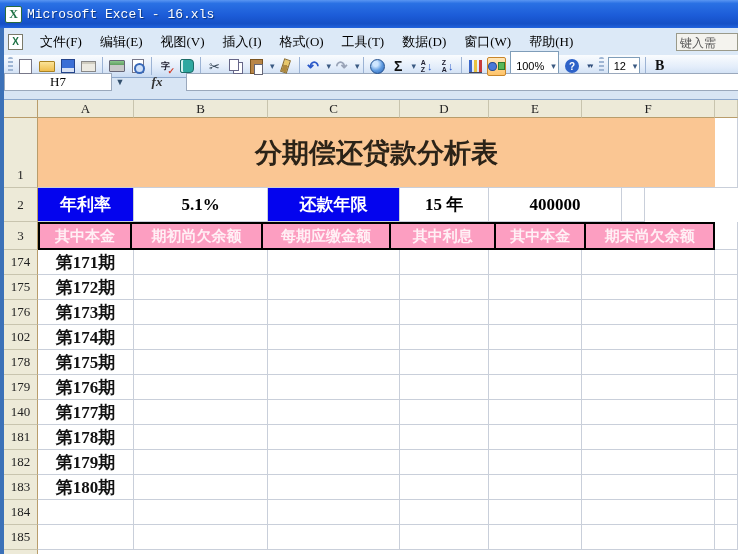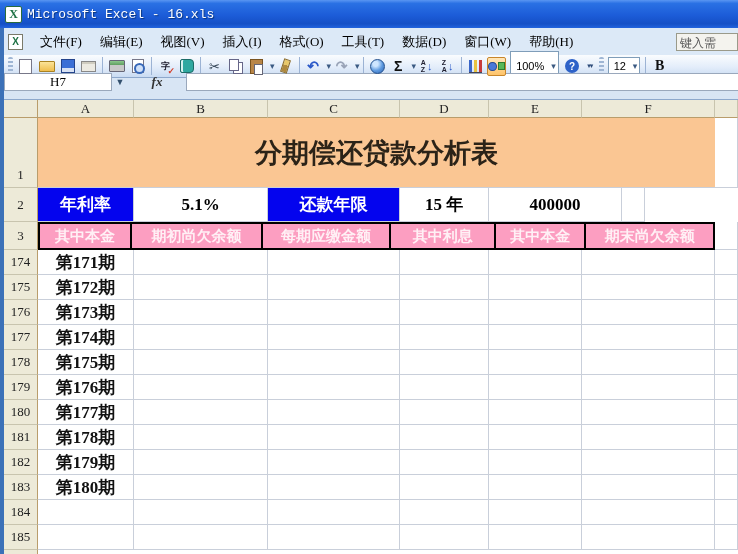--- a/index.html
+++ b/index.html
@@ -276,21 +276,21 @@
         <div class="gutter">176</div>
         <div class="cell w-a data-label">第173期</div>
         <div class="cell w-b empty"></div>
           <div class="cell w-c empty"></div>
           <div class="cell w-d empty"></div>
           <div class="cell w-e empty"></div>
           <div class="cell w-f empty"></div>
           <div class="cell w-g empty"></div>
       </div>
       <div class="row" style="height:25px">
-        <div class="gutter">177</div>
+        <div class="gutter">102</div>
         <div class="cell w-a data-label">第174期</div>
         <div class="cell w-b empty"></div>
           <div class="cell w-c empty"></div>
           <div class="cell w-d empty"></div>
           <div class="cell w-e empty"></div>
           <div class="cell w-f empty"></div>
           <div class="cell w-g empty"></div>
       </div>
       <div class="row" style="height:25px">
         <div class="gutter">178</div>
@@ -306,21 +306,21 @@
         <div class="gutter">179</div>
         <div class="cell w-a data-label">第176期</div>
         <div class="cell w-b empty"></div>
           <div class="cell w-c empty"></div>
           <div class="cell w-d empty"></div>
           <div class="cell w-e empty"></div>
           <div class="cell w-f empty"></div>
           <div class="cell w-g empty"></div>
       </div>
       <div class="row" style="height:25px">
-        <div class="gutter">180</div>
+        <div class="gutter">140</div>
         <div class="cell w-a data-label">第177期</div>
         <div class="cell w-b empty"></div>
           <div class="cell w-c empty"></div>
           <div class="cell w-d empty"></div>
           <div class="cell w-e empty"></div>
           <div class="cell w-f empty"></div>
           <div class="cell w-g empty"></div>
       </div>
       <div class="row" style="height:25px">
         <div class="gutter">181</div>

